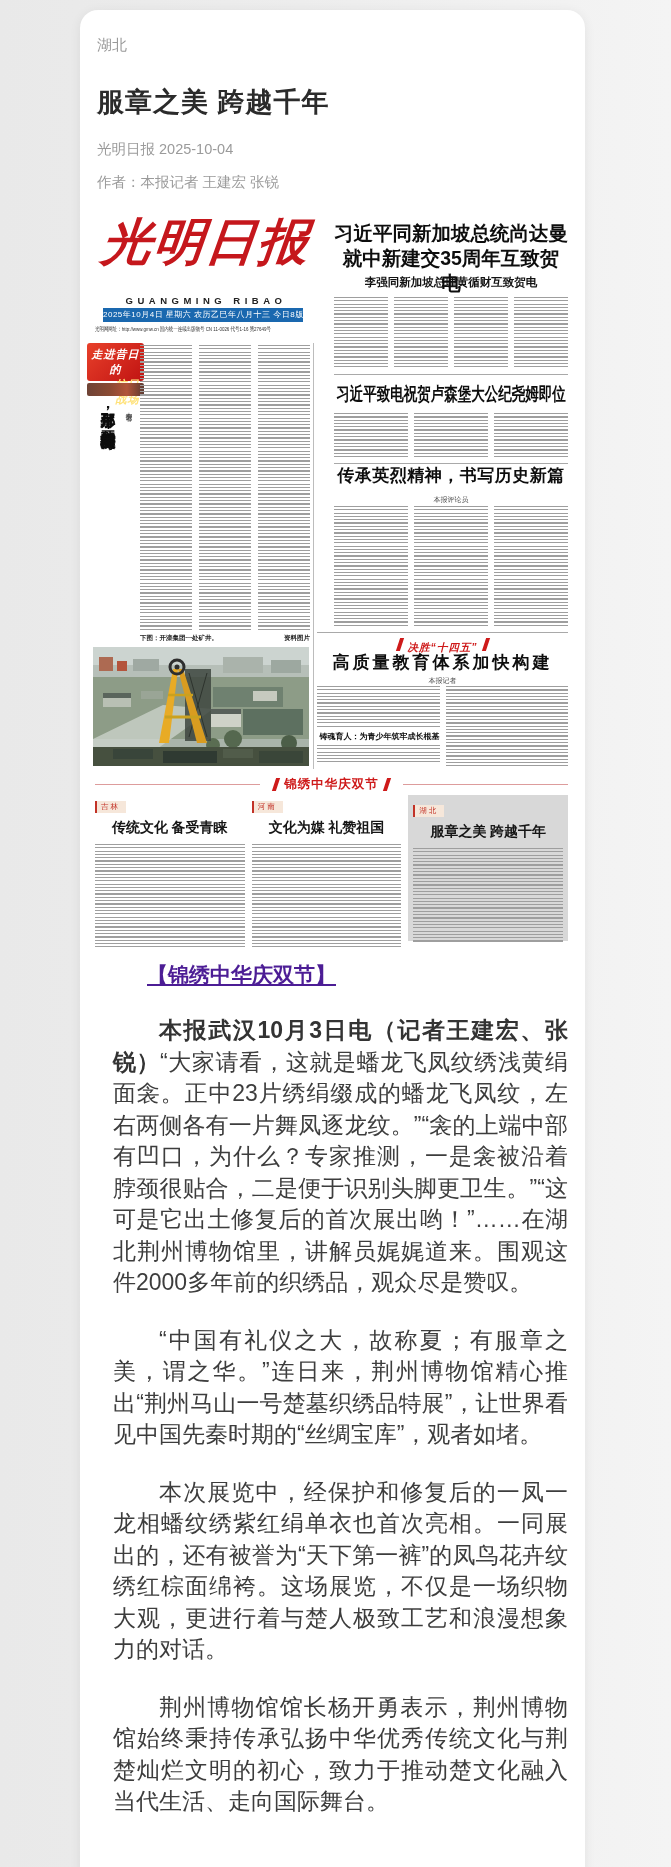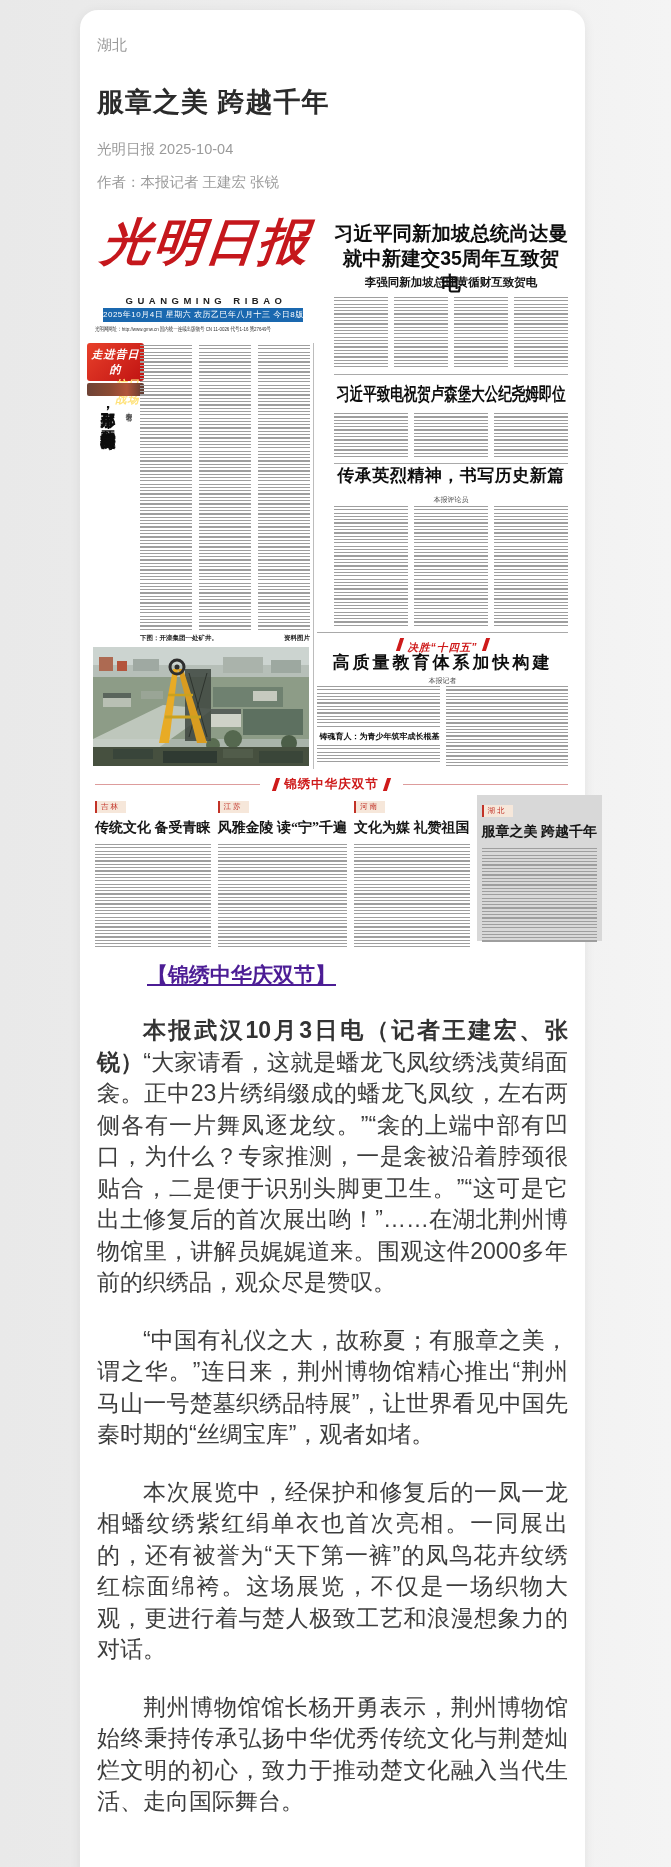--- a/index.html
+++ b/index.html
@@ -63,21 +63,21 @@
     font-size:7.5px;letter-spacing:2px;padding:1px 6px 1px 4px;}
   .rhl{margin-top:6px;text-align:center;font-family:"Liberation Serif",serif;font-weight:800;
     font-size:14px;color:#151515;white-space:nowrap;}
   .rbody{margin-top:7px;height:104px;}
   .subhead4{width:100%;font-size:8px;font-weight:800;color:#111;text-align:right;padding:3px 0;}
   .hA{height:42px;} .hB{height:17px;}
 
   
   .article{position:absolute;left:17px;top:943px;width:471px;color:#3d3d3d;}
   .sec-h{font-size:21px;font-weight:700;color:#4c1d95;text-indent:2em;margin:8px;text-decoration:underline;}
-  .para{font-size:23px;line-height:31.5px;text-align:justify;text-indent:2em;margin:26px 0 0 0;}
+  .para{font-size:23px;line-height:31.5px;text-align:justify;text-indent:2em;margin:26px 0 0 16px;}
   .para b{color:#333;}
 </style>
 </head>
 <body>
 
 <div class="screen">
   <div class="card">
 
     <div class="category">湖北</div>
     <div class="title">服章之美 跨越千年</div>
@@ -200,25 +200,20 @@
         <div class="bline"></div>
       </div>
 
       <div class="abs regional">
         <div class="rcol">
           <span class="rlabel">吉林</span>
           <div class="rhl">传统文化 备受青睐</div>
           <div class="rbody mt"></div>
         </div>
         <div class="rcol">
-          <span class="rlabel">江苏</span>
-          <div class="rhl">风雅金陵 读“宁”千遍</div>
-          <div class="rbody mt"></div>
-        </div>
-        <div class="rcol">
           <span class="rlabel">河南</span>
           <div class="rhl">文化为媒 礼赞祖国</div>
           <div class="rbody mt"></div>
         </div>
         <div class="rcol rcol--hl">
           <span class="rlabel">湖北</span>
           <div class="rhl">服章之美 跨越千年</div>
           <div class="rbody mt" style="height:96px;"></div>
         </div>
       </div>

